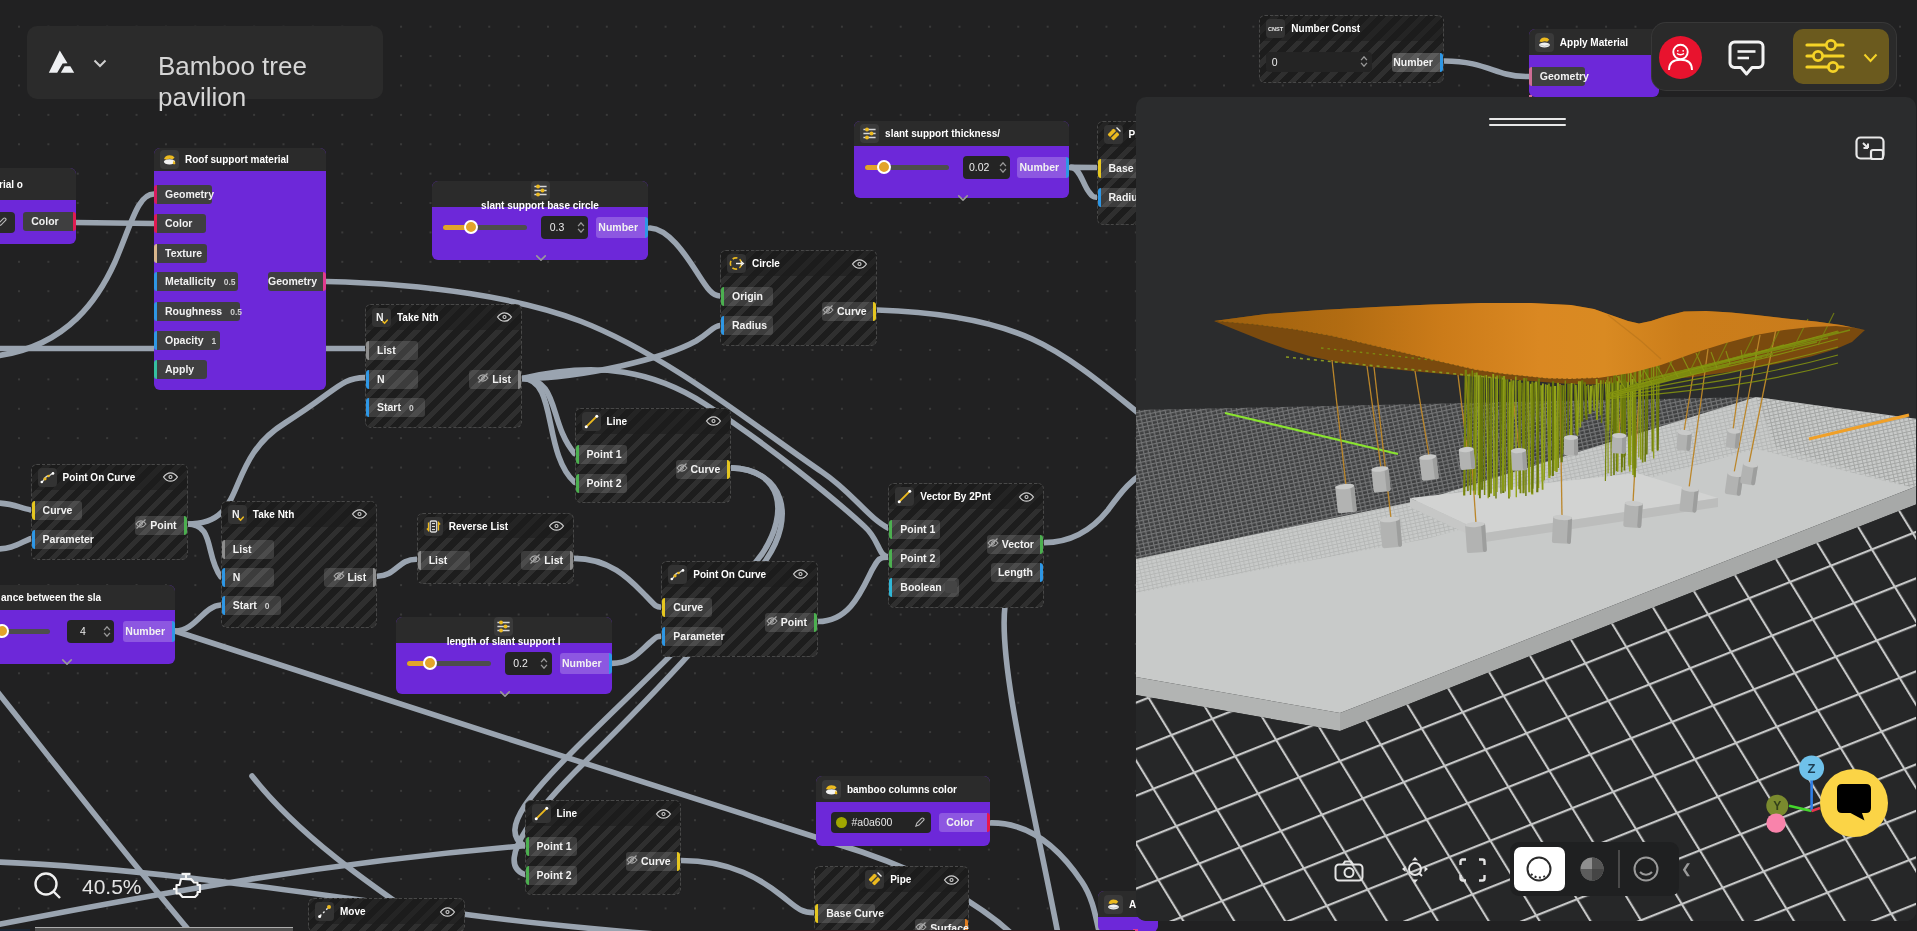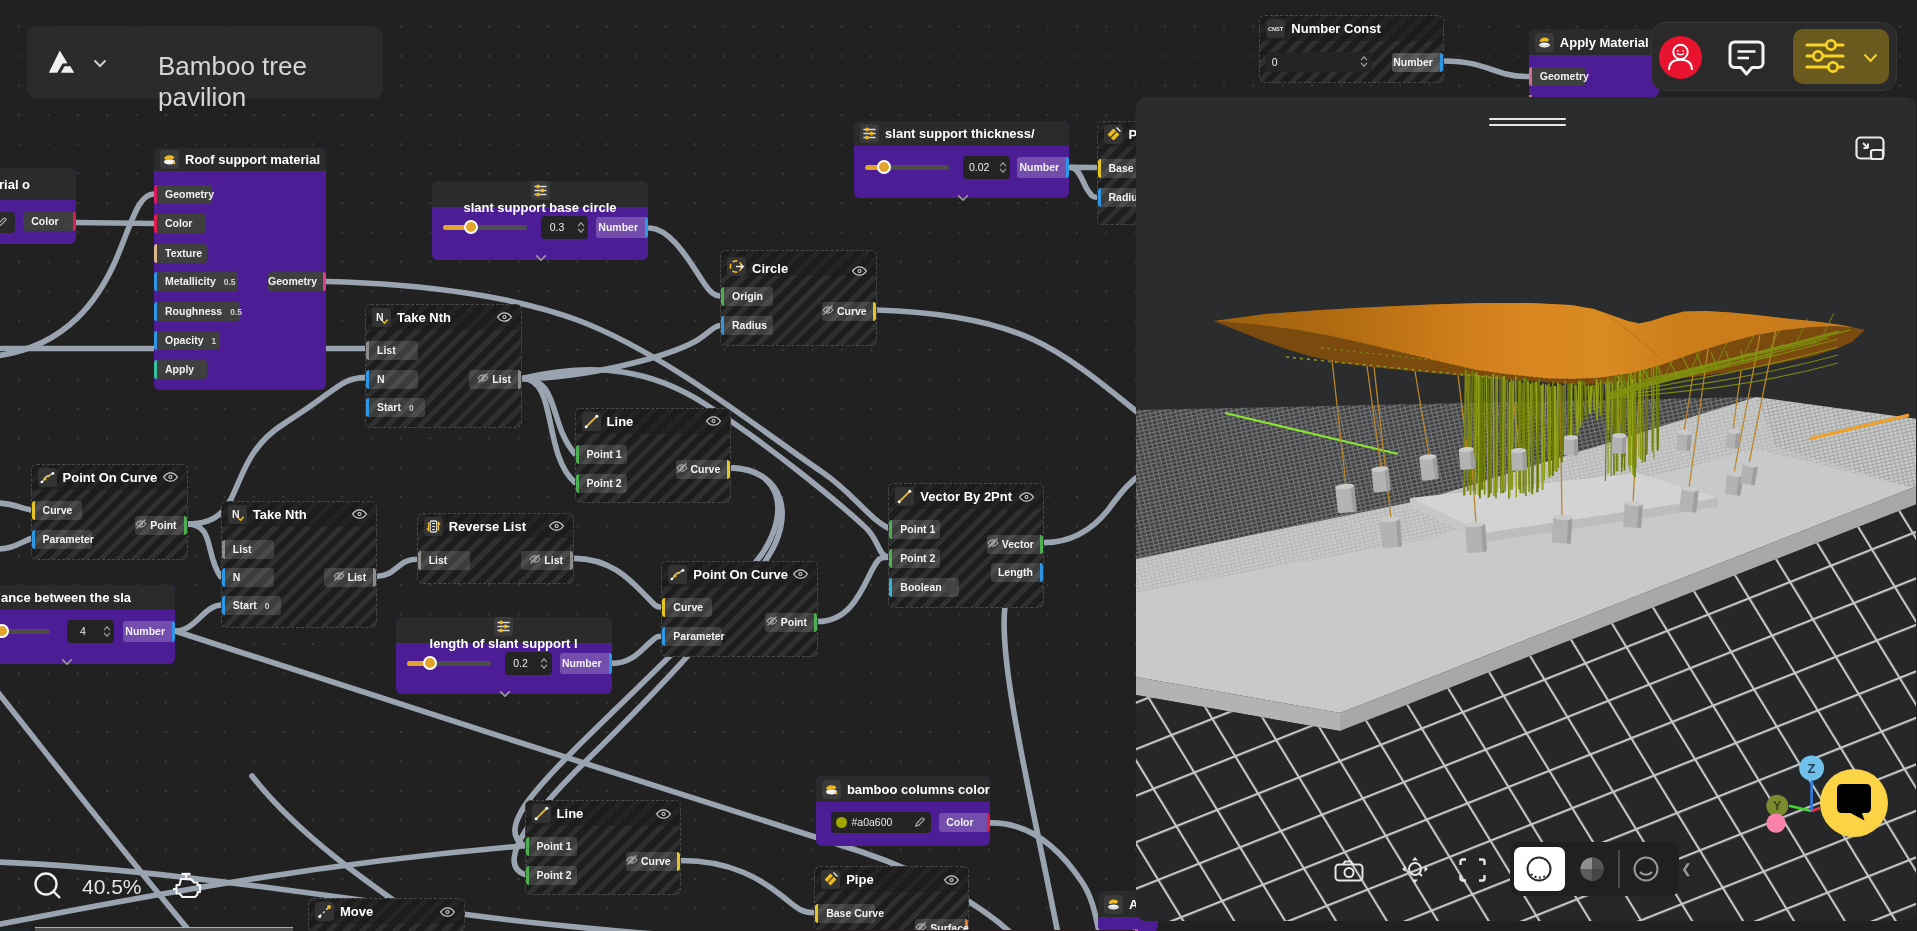--- a/index.html
+++ b/index.html
@@ -1,26 +1,26 @@
 <!DOCTYPE html>
 <html><head><meta charset="utf-8"><style>
 * { margin:0; padding:0; box-sizing:border-box; }
 html,body { width:1917px; height:931px; overflow:hidden; background:#212122; font-family:"Liberation Sans",sans-serif; }
 #canvas { position:absolute; inset:0; width:1917px; height:931px;
   background-image: radial-gradient(circle, #3a3a3a 1.1px, transparent 1.25px);
   background-size: 29.4px 29.4px; background-position: 4.3px 12px; }
 .wires { position:absolute; left:0; top:0; z-index:1; }
 .node { position:absolute; border-radius:6px; }
-.node.solid { background:#4c1d95; }
+.node.solid { background:#6d28d9; }
 .node.hatch { background:repeating-linear-gradient(-45deg,#2f2f2f 0 5.2px,#1d1d1d 5.2px 11.6px); border:1px dashed #484848; }
 .nhead { display:flex; align-items:center; background:rgba(28,28,28,0.55); border-radius:6px 6px 0 0; position:relative; }
 .solid .nhead { background:#2b2b2b; }
 .nicon { width:19px; height:19px; border-radius:4px; background:#3a3a3a; margin:0 6px 0 6px; flex:none; }
 .hatch .nicon { background:#333; }
-.ntitle { font-size:13px; font-weight:bold; color:#fff; white-space:nowrap; }
+.ntitle { font-size:10px; font-weight:bold; color:#fff; white-space:nowrap; }
 .neye { margin-left:auto; margin-right:8px; height:11px; display:flex; align-items:center; }
 .port { position:absolute; height:19px; line-height:19px; font-size:10.5px; font-weight:bold; color:#f2f2f2;
   border-radius:3px; white-space:nowrap; z-index:2; }
 .pin { left:0; background:rgba(255,255,255,0.14); padding-left:8px; }
 .solid .pin { background:#3f3f40; }
 .pout { background:rgba(255,255,255,0.14); text-align:right; padding-right:7px; }
 .solid .pout { background:#3f3f40; }
 .pval { margin-left:8px; font-size:8.5px; color:#cfcfcf; }
 .valwrap { position:absolute; height:23px; background:#242424; border-radius:4px; display:flex; align-items:center; }
 .val { flex:1; text-align:center; font-size:10.5px; color:#ececec; }
@@ -145,21 +145,21 @@
     <div class="port pin" style="top:36.6px;width:52px;border-left:3px solid #8d8d8d;">List</div>
     <div class="port pin" style="top:65px;width:52px;border-left:3px solid #2e97e5;">N</div>
     <div class="port pin" style="top:93.8px;width:59px;border-left:3px solid #2e97e5;">Start<span class="pval">0</span></div>
     <div class="port pout" style="top:65px;width:52px;right:0;border-right:3px solid #8d8d8d;"><svg width="12" height="12" viewBox="0 0 12 12" style="vertical-align:-1px">
         <path d="M1 6 C3 3.2 4.7 2.9 6 2.9 C7.3 2.9 9 3.2 11 6 C9 8.8 7.3 9.1 6 9.1 C4.7 9.1 3 8.8 1 6 Z" fill="none" stroke="#a8a8a8" stroke-width="1.1"></path>
         <circle cx="6" cy="6" r="1.4" fill="none" stroke="#a8a8a8" stroke-width="1"></circle>
         <line x1="1.5" y1="10.5" x2="10.5" y2="1.5" stroke="#a8a8a8" stroke-width="1.2"></line>
       </svg> List</div>
   </div>
 <div class="node hatch" style="left:720px;top:250px;width:157px;height:96px;z-index:2;">
-    <div class="nhead" style="height:25px;align-items:flex-end;">
+    <div class="nhead" style="height:25px;">
       <div class="nicon"><svg width="19" height="19" viewBox="0 0 19 19">
           <circle cx="9" cy="9.5" r="5.6" fill="none" stroke="#ecba1f" stroke-width="1.6" stroke-dasharray="5 2.4"></circle>
           <line x1="9" y1="9.5" x2="15.5" y2="9.5" stroke="#f0f0f0" stroke-width="1.4"></line>
           <path d="M14 7.6 l2.4 1.9 -2.4 1.9" fill="none" stroke="#f0f0f0" stroke-width="1.3"></path>
         </svg></div>
       <div class="ntitle">Circle</div>
       <div class="neye">
         <svg width="17" height="10" viewBox="0 0 17 10.5">
           <path d="M1.2 5.25 C4 1.2 6.6 0.8 8.5 0.8 C10.4 0.8 13 1.2 15.8 5.25 C13 9.3 10.4 9.7 8.5 9.7 C6.6 9.7 4 9.3 1.2 5.25 Z" fill="none" stroke="#cfcfcf" stroke-width="1.3"></path>
           <circle cx="8.5" cy="5.25" r="1.6" fill="none" stroke="#cfcfcf" stroke-width="1.2"></circle>
@@ -411,21 +411,21 @@
     </div>
     <div style="position:absolute;left:15.6px;top:36px;width:100px;height:21px;background:#242424;border-radius:4px;">
       <div style="position:absolute;left:4.5px;top:5px;width:11px;height:11px;border-radius:50%;background:#a0a600;"></div>
       <div style="position:absolute;left:20px;top:4px;font-size:10.5px;color:#e8e8e8;">#a0a600</div>
       <svg width="11" height="11" viewBox="0 0 12 12" style="position:absolute;right:6px;top:5px;">
         <path d="M2 10 l1.2-3.4 5-5 a1.2 1.2 0 0 1 2.2 2.2 l-5 5 Z" fill="none" stroke="#bbb" stroke-width="1.2"></path>
       </svg>
     </div>
     <div class="port pout" style="top:36.6px;width:51px;right:0;border-right:3px solid #e8174a;background:rgba(255,255,255,0.22);text-align:center;">Color</div>
   </div>
-<div class="node hatch" style="left:814.2px;top:866.2px;width:155.2px;height:66px;z-index:2;">
+<div class="node hatch" style="left:814.2px;top:866.2px;width:155.2px;height:66px;z-index:2;padding-left:44px;">
     <div class="nhead" style="height:25px;">
       <div class="nicon"><svg width="19" height="19" viewBox="0 0 19 19">
           <rect x="5.2" y="5.2" width="8.6" height="8.6" rx="1.2" fill="#ecba1f" transform="rotate(45 9.5 9.5)"></rect>
           <line x1="4" y1="15" x2="15" y2="4" stroke="#3a3a3a" stroke-width="1.2"></line>
           <line x1="12.5" y1="2.5" x2="16.5" y2="6.5" stroke="#f0f0f0" stroke-width="1.2"></line>
         </svg></div>
       <div class="ntitle">Pipe</div>
       <div class="neye">
         <svg width="17" height="10" viewBox="0 0 17 10.5">
           <path d="M1.2 5.25 C4 1.2 6.6 0.8 8.5 0.8 C10.4 0.8 13 1.2 15.8 5.25 C13 9.3 10.4 9.7 8.5 9.7 C6.6 9.7 4 9.3 1.2 5.25 Z" fill="none" stroke="#cfcfcf" stroke-width="1.3"></path>

